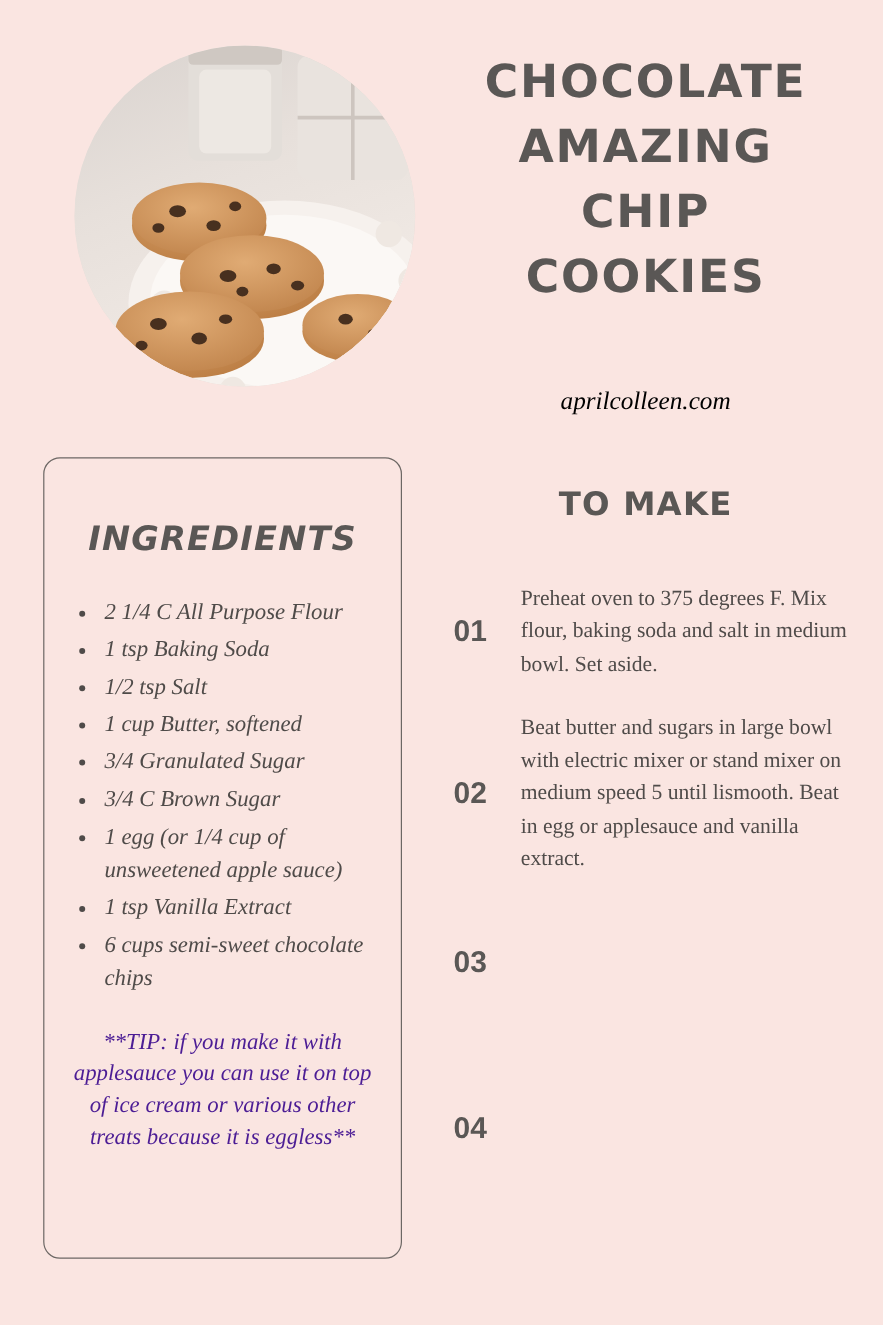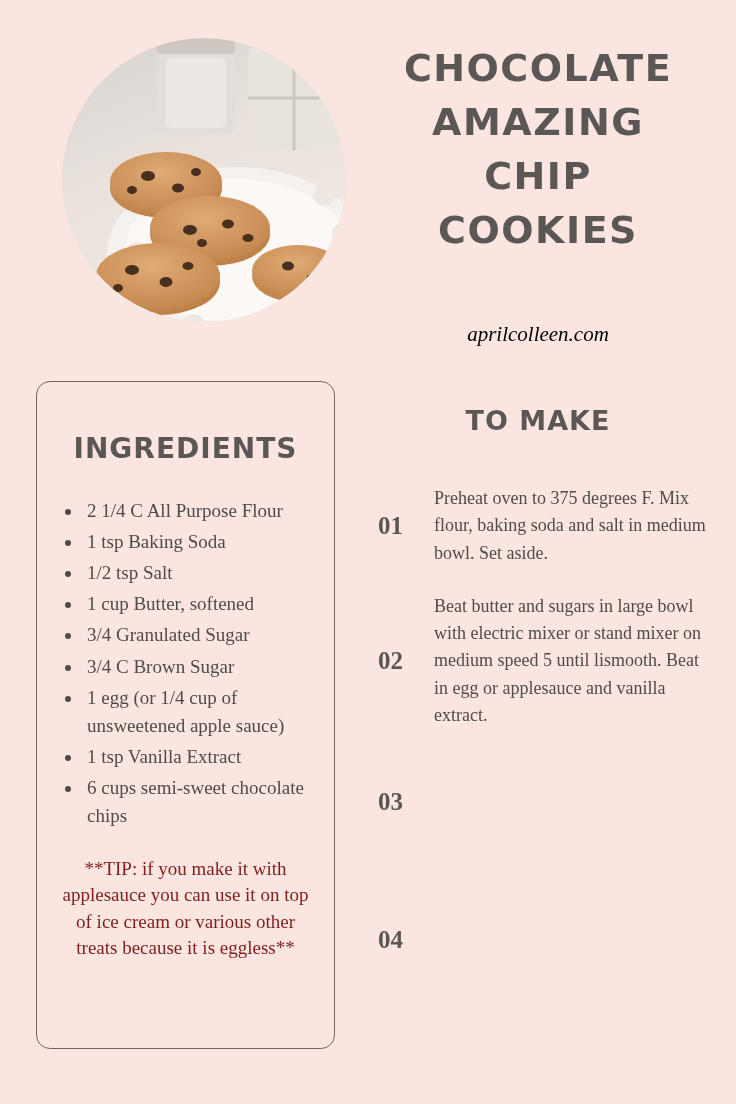--- a/index.html
+++ b/index.html
@@ -67,20 +67,21 @@
 
   
   .ingredients-card {
     position: absolute;
     left: 36px;
     top: 381px;
     width: 299px;
     height: 668px;
     border: 1.5px solid #6c6764;
     border-radius: 14px;
+    font-style: italic;
   }
   .ing-heading {
     font-family: "DejaVu Sans", sans-serif;
     font-weight: bold;
     font-size: 28px;
     letter-spacing: 1px;
     color: #5a5755;
     text-align: center;
     margin-top: 50px;
   }
@@ -95,21 +96,21 @@
     line-height: 1.48;
     margin-bottom: 3px;
     padding-left: 4px;
   }
   .tip {
     margin: 26px 24px 0 24px;
     text-align: center;
     font-family: "Liberation Serif", serif;
     font-size: 19px;
     line-height: 1.38;
-    color: #7f1d1d;
+    color: #4c1d95;
   }
 
   
   .tomake-heading {
     position: absolute;
     left: 370px;
     top: 405px;
     width: 336px;
     text-align: center;
     font-family: "DejaVu Sans", sans-serif;
@@ -126,21 +127,21 @@
     width: 340px;
   }
   .step {
     display: flex;
     align-items: center;
     margin-bottom: 26px;
   }
   .step-num {
     width: 64px;
     flex: 0 0 64px;
-    font-family: Liberation Serif, serif;
+    font-family: Liberation Sans, sans-serif;
     font-weight: bold;
     font-size: 25px;
     color: #5a5755;
     text-align: left;
     padding-left: 8px;
   }
   .step-text {
     font-family: "Liberation Serif", serif;
     font-size: 18px;
     line-height: 1.52;

